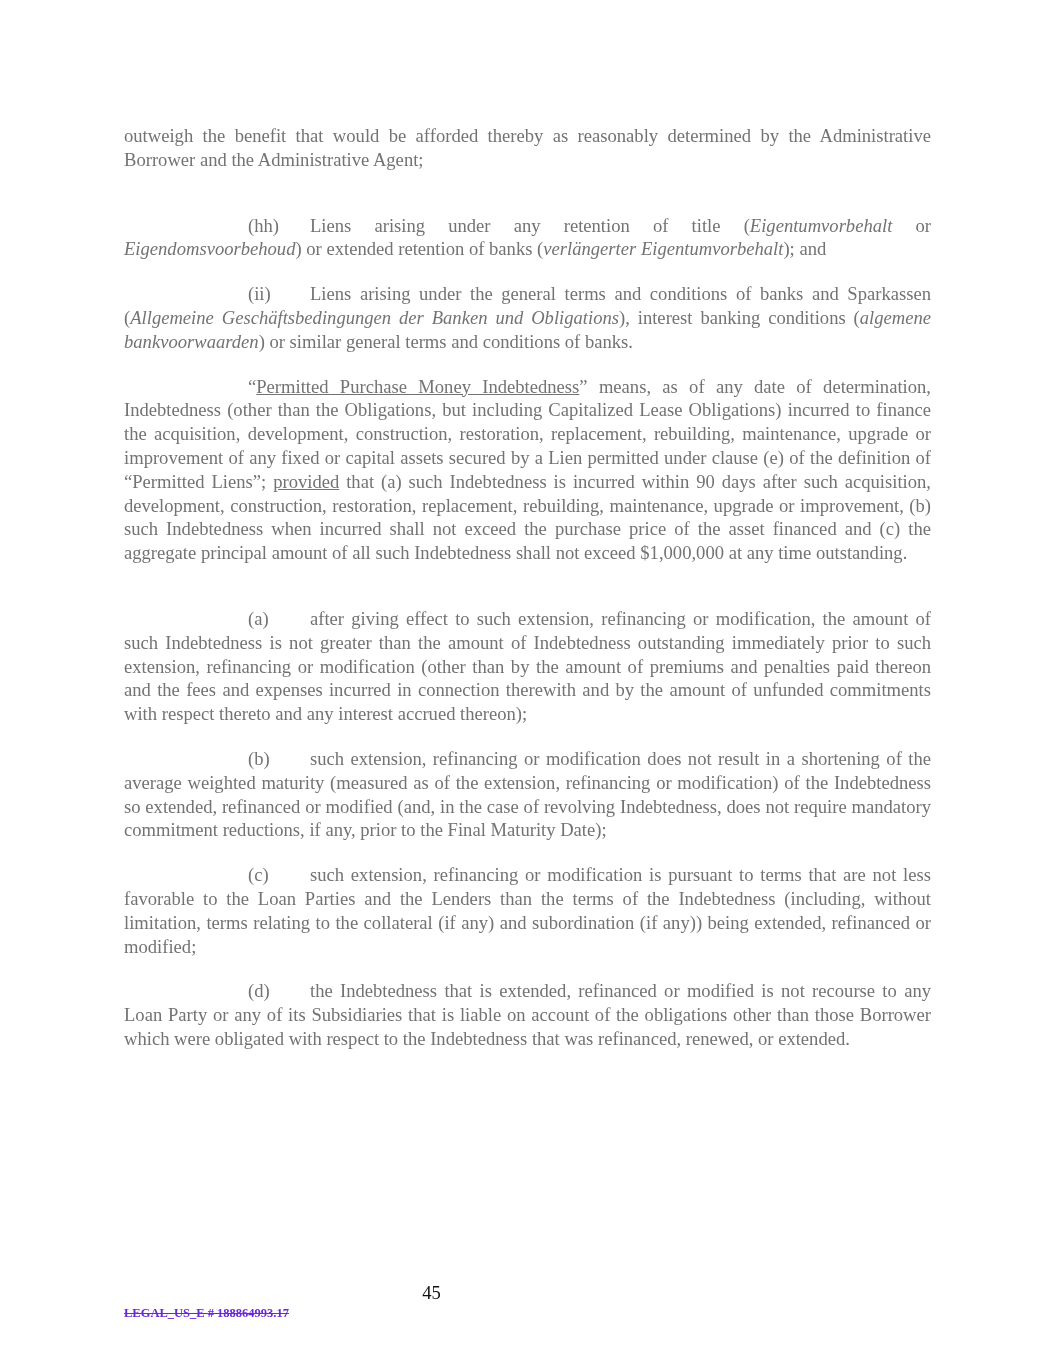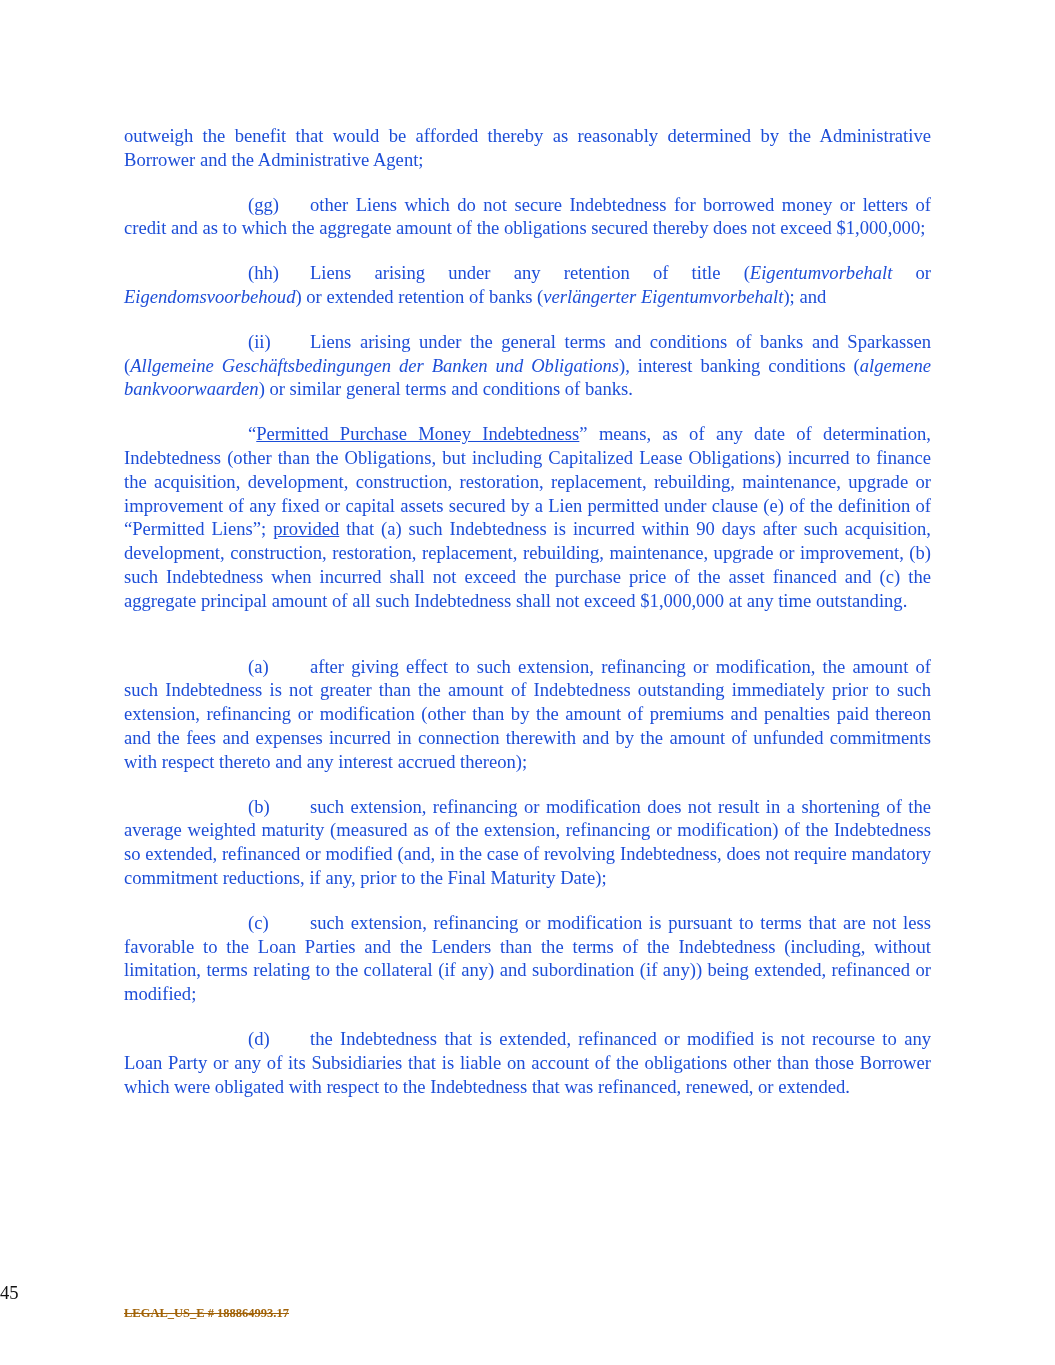--- a/index.html
+++ b/index.html
@@ -1,46 +1,45 @@
 <!DOCTYPE html>
 <html><head>
   <meta charset="utf-8">
   <style>
     html, body { margin: 0; padding: 0; background: #ffffff; }
     body { width: 1055px; height: 1365px; position: relative; overflow: hidden; }
     .page {
       position: absolute; left: 124px; top: 124px; width: 807px;
       font-family: "Liberation Serif", serif; font-size: 18.6px; line-height: 23.8px;
-      color: #1d4ed8;
+      color: #737373;
     }
     .para { margin: 0; text-align: justify; }
     .para.indent { text-indent: 124px; }
     .gap { height: 21px; }
     .label { display: inline-block; width: 62px; text-indent: 0; }
     .u { text-decoration: underline; }
     .i { font-style: italic; }
     .page-number {
-      position: absolute; top: 1282px; left: 0; width: 863px; 
+      position: absolute; top: 1282px; left: 0; width: 863px; text-align: center;
       font-family: "Liberation Serif", serif; font-size: 18.6px; color: #111111;
     }
     .footer-id {
       position: absolute; top: 1306px; left: 124px;
       font-family: "Liberation Serif", serif; font-size: 12.5px; font-weight: bold;
       color: #e8141b; text-decoration: line-through;
     }
   </style>
 </head>
 <body>
 
 <div class="page">
 
   <p class="para">outweigh the benefit that would be afforded thereby as reasonably determined by the Administrative Borrower and the Administrative Agent;</p>
   <div class="gap"></div>
 
-  <p class="para indent"><span class="label">(gg)</span><span>other Liens which do not secure Indebtedness for borrowed money or letters of credit and as to which the aggregate amount of the obligations secured thereby does not exceed $1,000,000;</span></p>
   <div class="gap"></div>
 
   <p class="para indent"><span class="label">(hh)</span><span>Liens arising under any retention of title (</span><span class="i">Eigentumvorbehalt</span><span> or </span><span class="i">Eigendomsvoorbehoud</span><span>) or extended retention of banks (</span><span class="i">verlängerter Eigentumvorbehalt</span><span>); and</span></p>
   <div class="gap"></div>
 
   <p class="para indent"><span class="label">(ii)</span><span>Liens arising under the general terms and conditions of banks and Sparkassen (</span><span class="i">Allgemeine Geschäftsbedingungen der Banken und Obligations</span><span>), interest banking conditions (</span><span class="i">algemene bankvoorwaarden</span><span>) or similar general terms and conditions of banks.</span></p>
   <div class="gap"></div>
 
   <p class="para indent"><span>“</span><span class="u">Permitted Purchase Money Indebtedness</span><span>” means, as of any date of determination, Indebtedness (other than the Obligations, but including Capitalized Lease Obligations) incurred to finance the acquisition, development, construction, restoration, replacement, rebuilding, maintenance, upgrade or improvement of any fixed or capital assets secured by a Lien permitted under clause (e) of the definition of “Permitted Liens”; </span><span class="u">provided</span><span> that (a) such Indebtedness is incurred within 90 days after such acquisition, development, construction, restoration, replacement, rebuilding, maintenance, upgrade or improvement, (b) such Indebtedness when incurred shall not exceed the purchase price of the asset financed and (c) the aggregate principal amount of all such Indebtedness shall not exceed $1,000,000 at any time outstanding.</span></p>
   <div class="gap"></div>
@@ -54,13 +53,13 @@
   <div class="gap"></div>
 
   <p class="para indent"><span class="label">(c)</span><span>such extension, refinancing or modification is pursuant to terms that are not less favorable to the Loan Parties and the Lenders than the terms of the Indebtedness (including, without limitation, terms relating to the collateral (if any) and subordination (if any)) being extended, refinanced or modified;</span></p>
   <div class="gap"></div>
 
   <p class="para indent"><span class="label">(d)</span><span>the Indebtedness that is extended, refinanced or modified is not recourse to any Loan Party or any of its Subsidiaries that is liable on account of the obligations other than those Borrower which were obligated with respect to the Indebtedness that was refinanced, renewed, or extended.</span></p>
 
 </div>
 
 <div class="page-number">45</div>
-<div class="footer-id" style="color: #a16207;">LEGAL_US_E # 188864993.17</div>
+<div class="footer-id" style="color: #6d28d9;">LEGAL_US_E # 188864993.17</div>
 
 </body></html>

